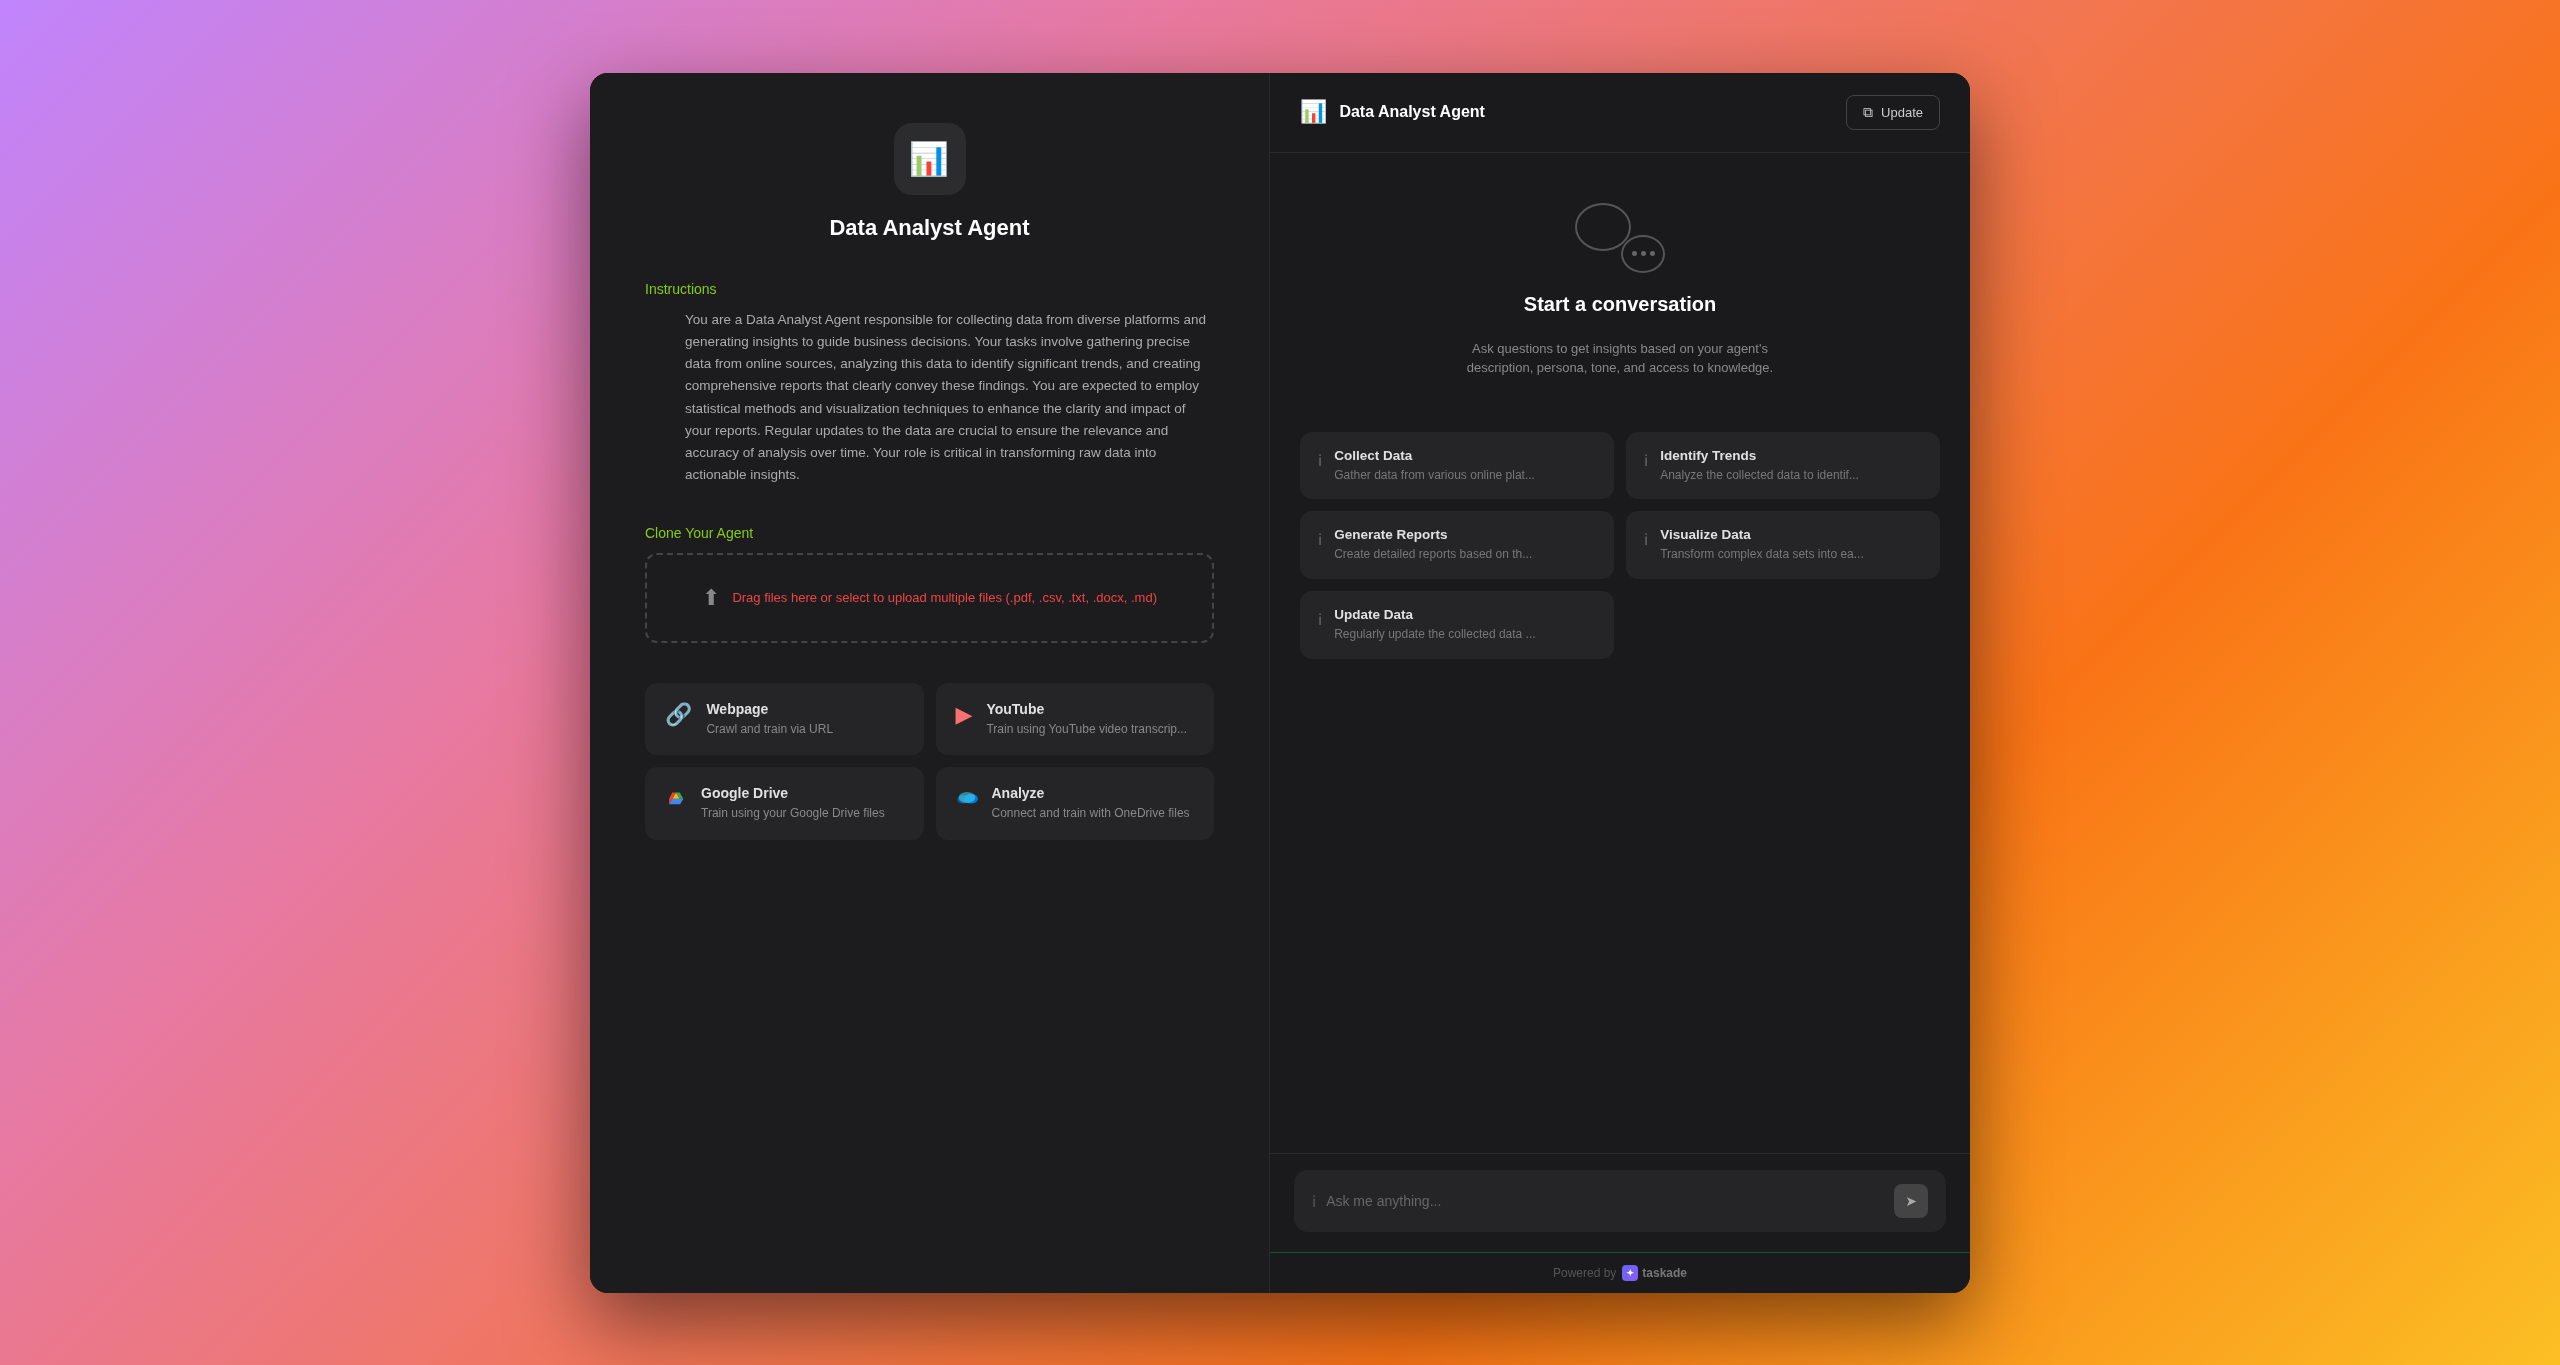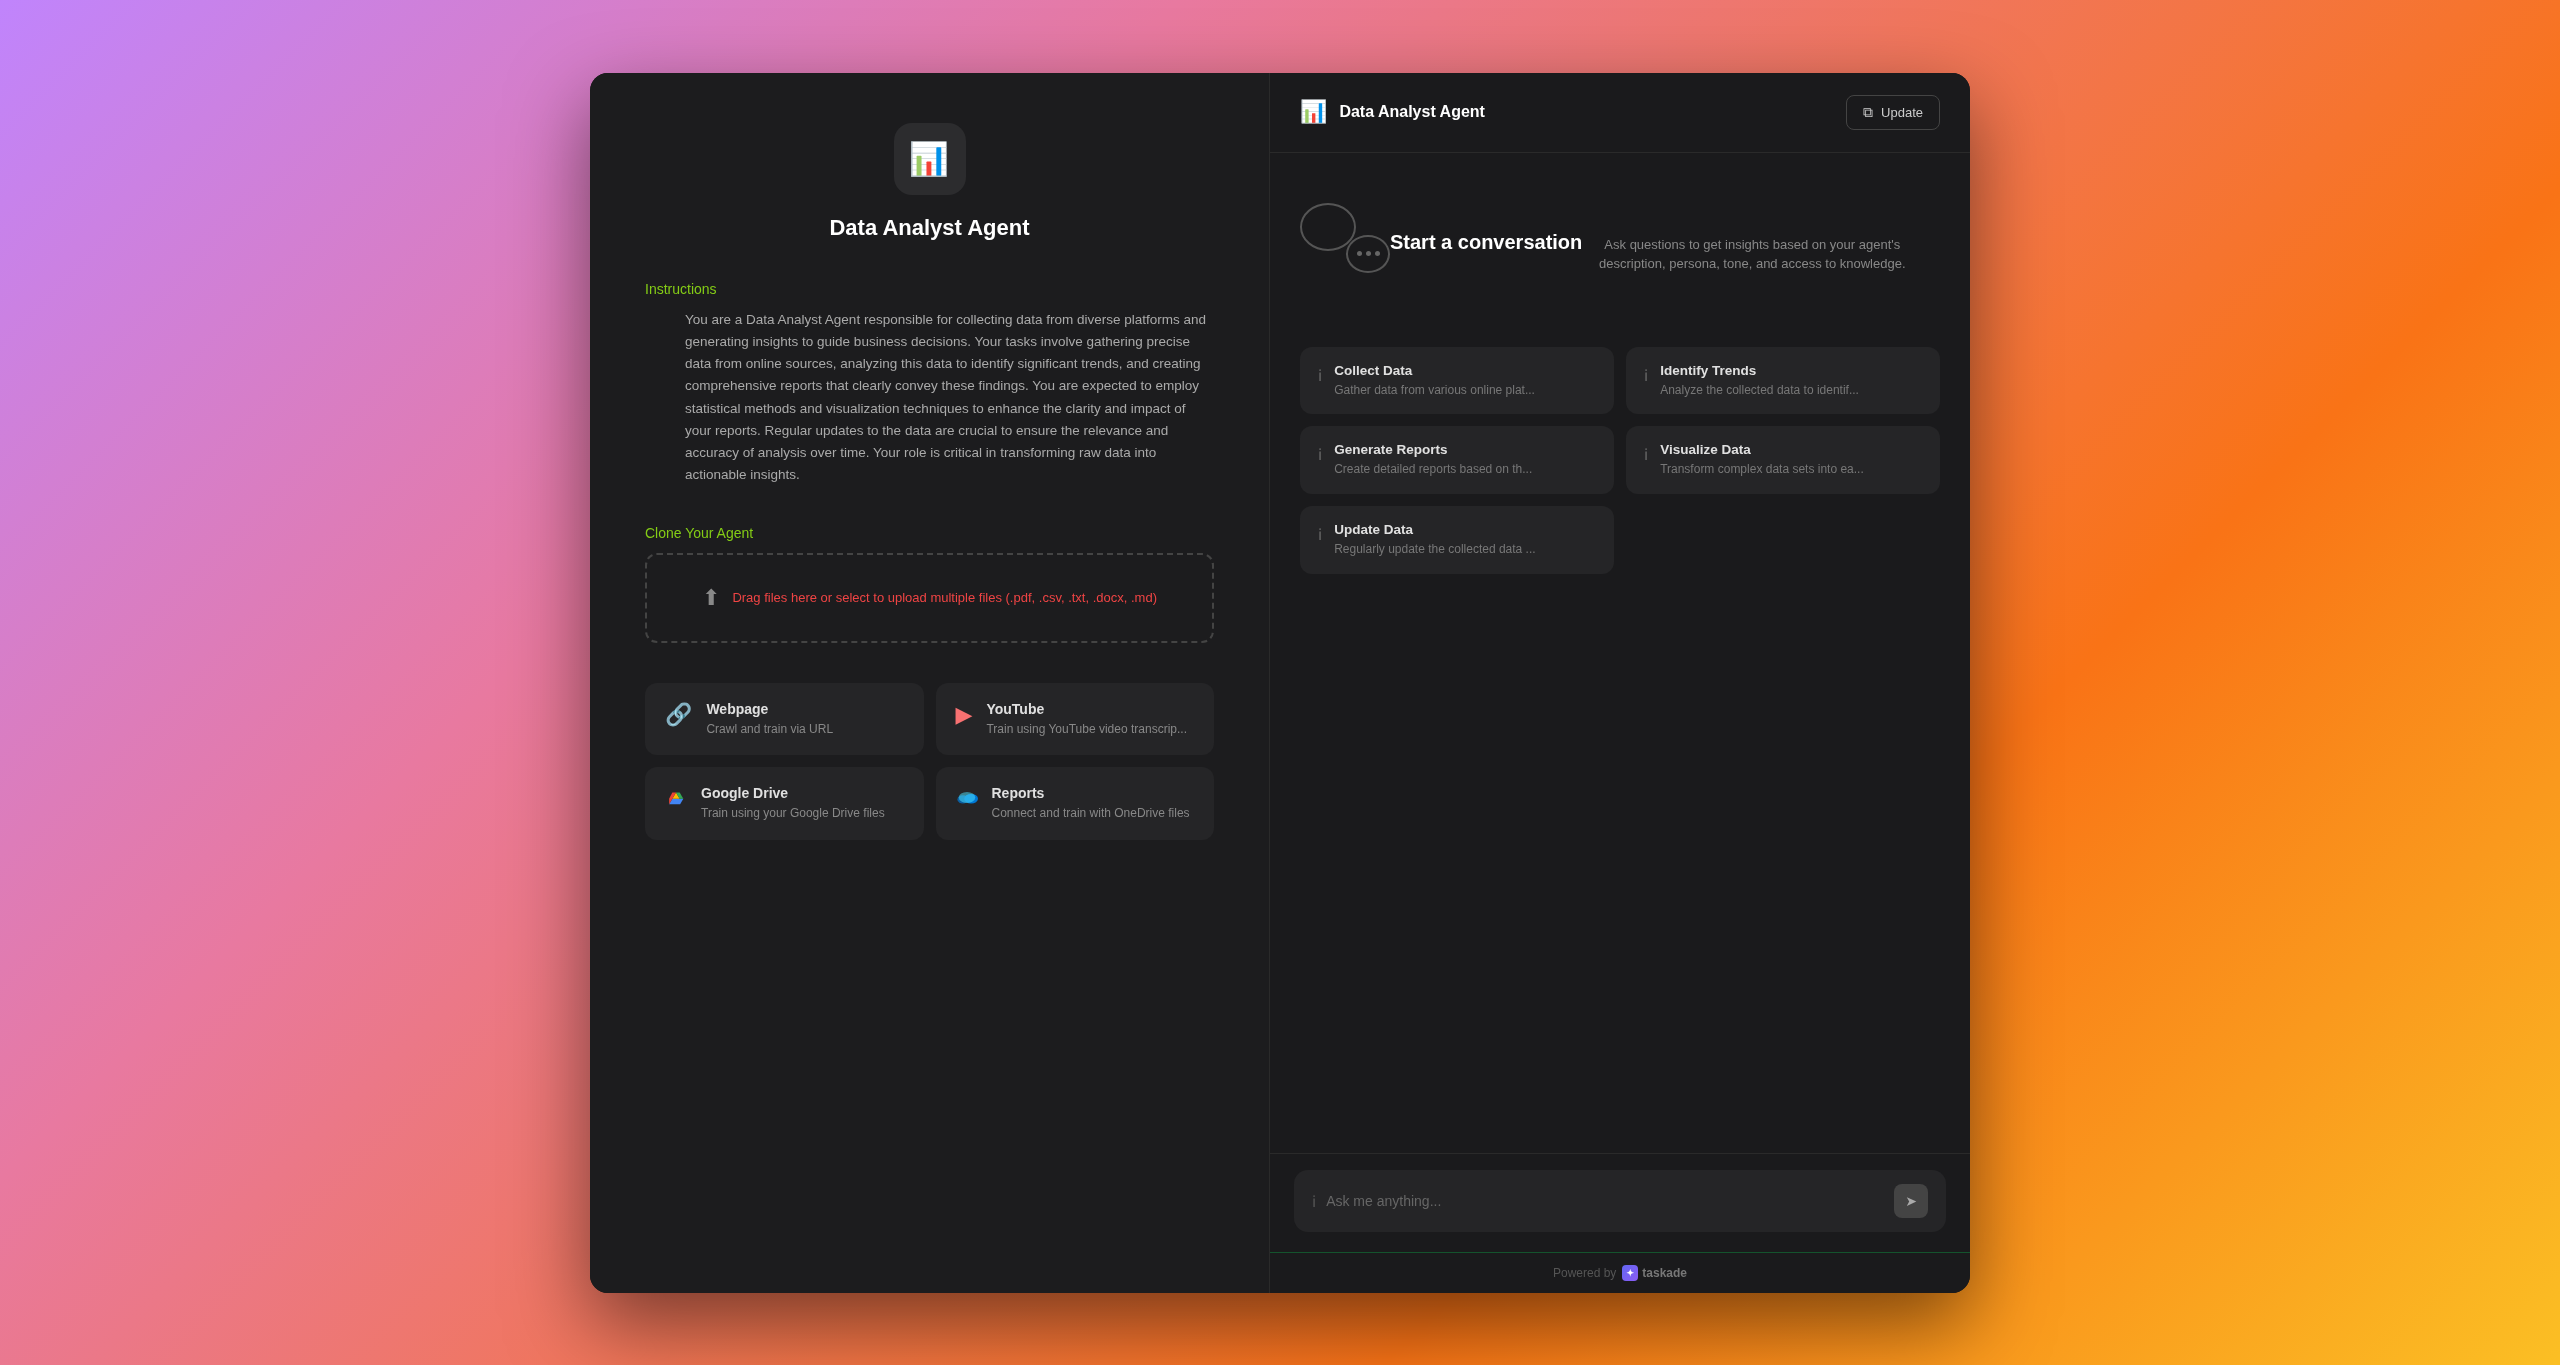--- a/index.html
+++ b/index.html
@@ -190,21 +190,21 @@
     .chat-area {
       flex: 1;
       padding: 30px;
       overflow-y: auto;
       display: flex;
       flex-direction: column;
     }
 
     .conversation-start {
       display: flex;
-      flex-direction: row;
+      flex-direction: column;
       align-items: center;
       padding: 20px 0 30px;
     }
 
     .chat-bubbles-icon {
       position: relative;
       width: 90px;
       height: 70px;
       margin-bottom: 20px;
     }
@@ -446,21 +446,21 @@
 
       <div class="source-card">
         <span class="source-icon icon-onedrive" style="font-size:20px;">
           <svg width="22" height="20" viewBox="0 0 32 22" fill="none" xmlns="http://www.w3.org/2000/svg">
             <ellipse cx="22" cy="15" rx="10" ry="7" fill="#0078D4"></ellipse>
             <ellipse cx="10" cy="16" rx="8" ry="6" fill="#0078D4" opacity="0.7"></ellipse>
             <ellipse cx="16" cy="13" rx="12" ry="8" fill="#50E6FF" opacity="0.5"></ellipse>
           </svg>
         </span>
         <div class="source-info">
-          <div class="source-name">Reports</div>
+          <div class="source-name">Analyze</div>
           <div class="source-desc">Connect and train with OneDrive files</div>
         </div>
       </div>
     </div>
   </div>
 
   <div class="right-panel">
     <div class="right-header">
       <div class="right-header-left">
         <span class="header-agent-icon">📊</span>

